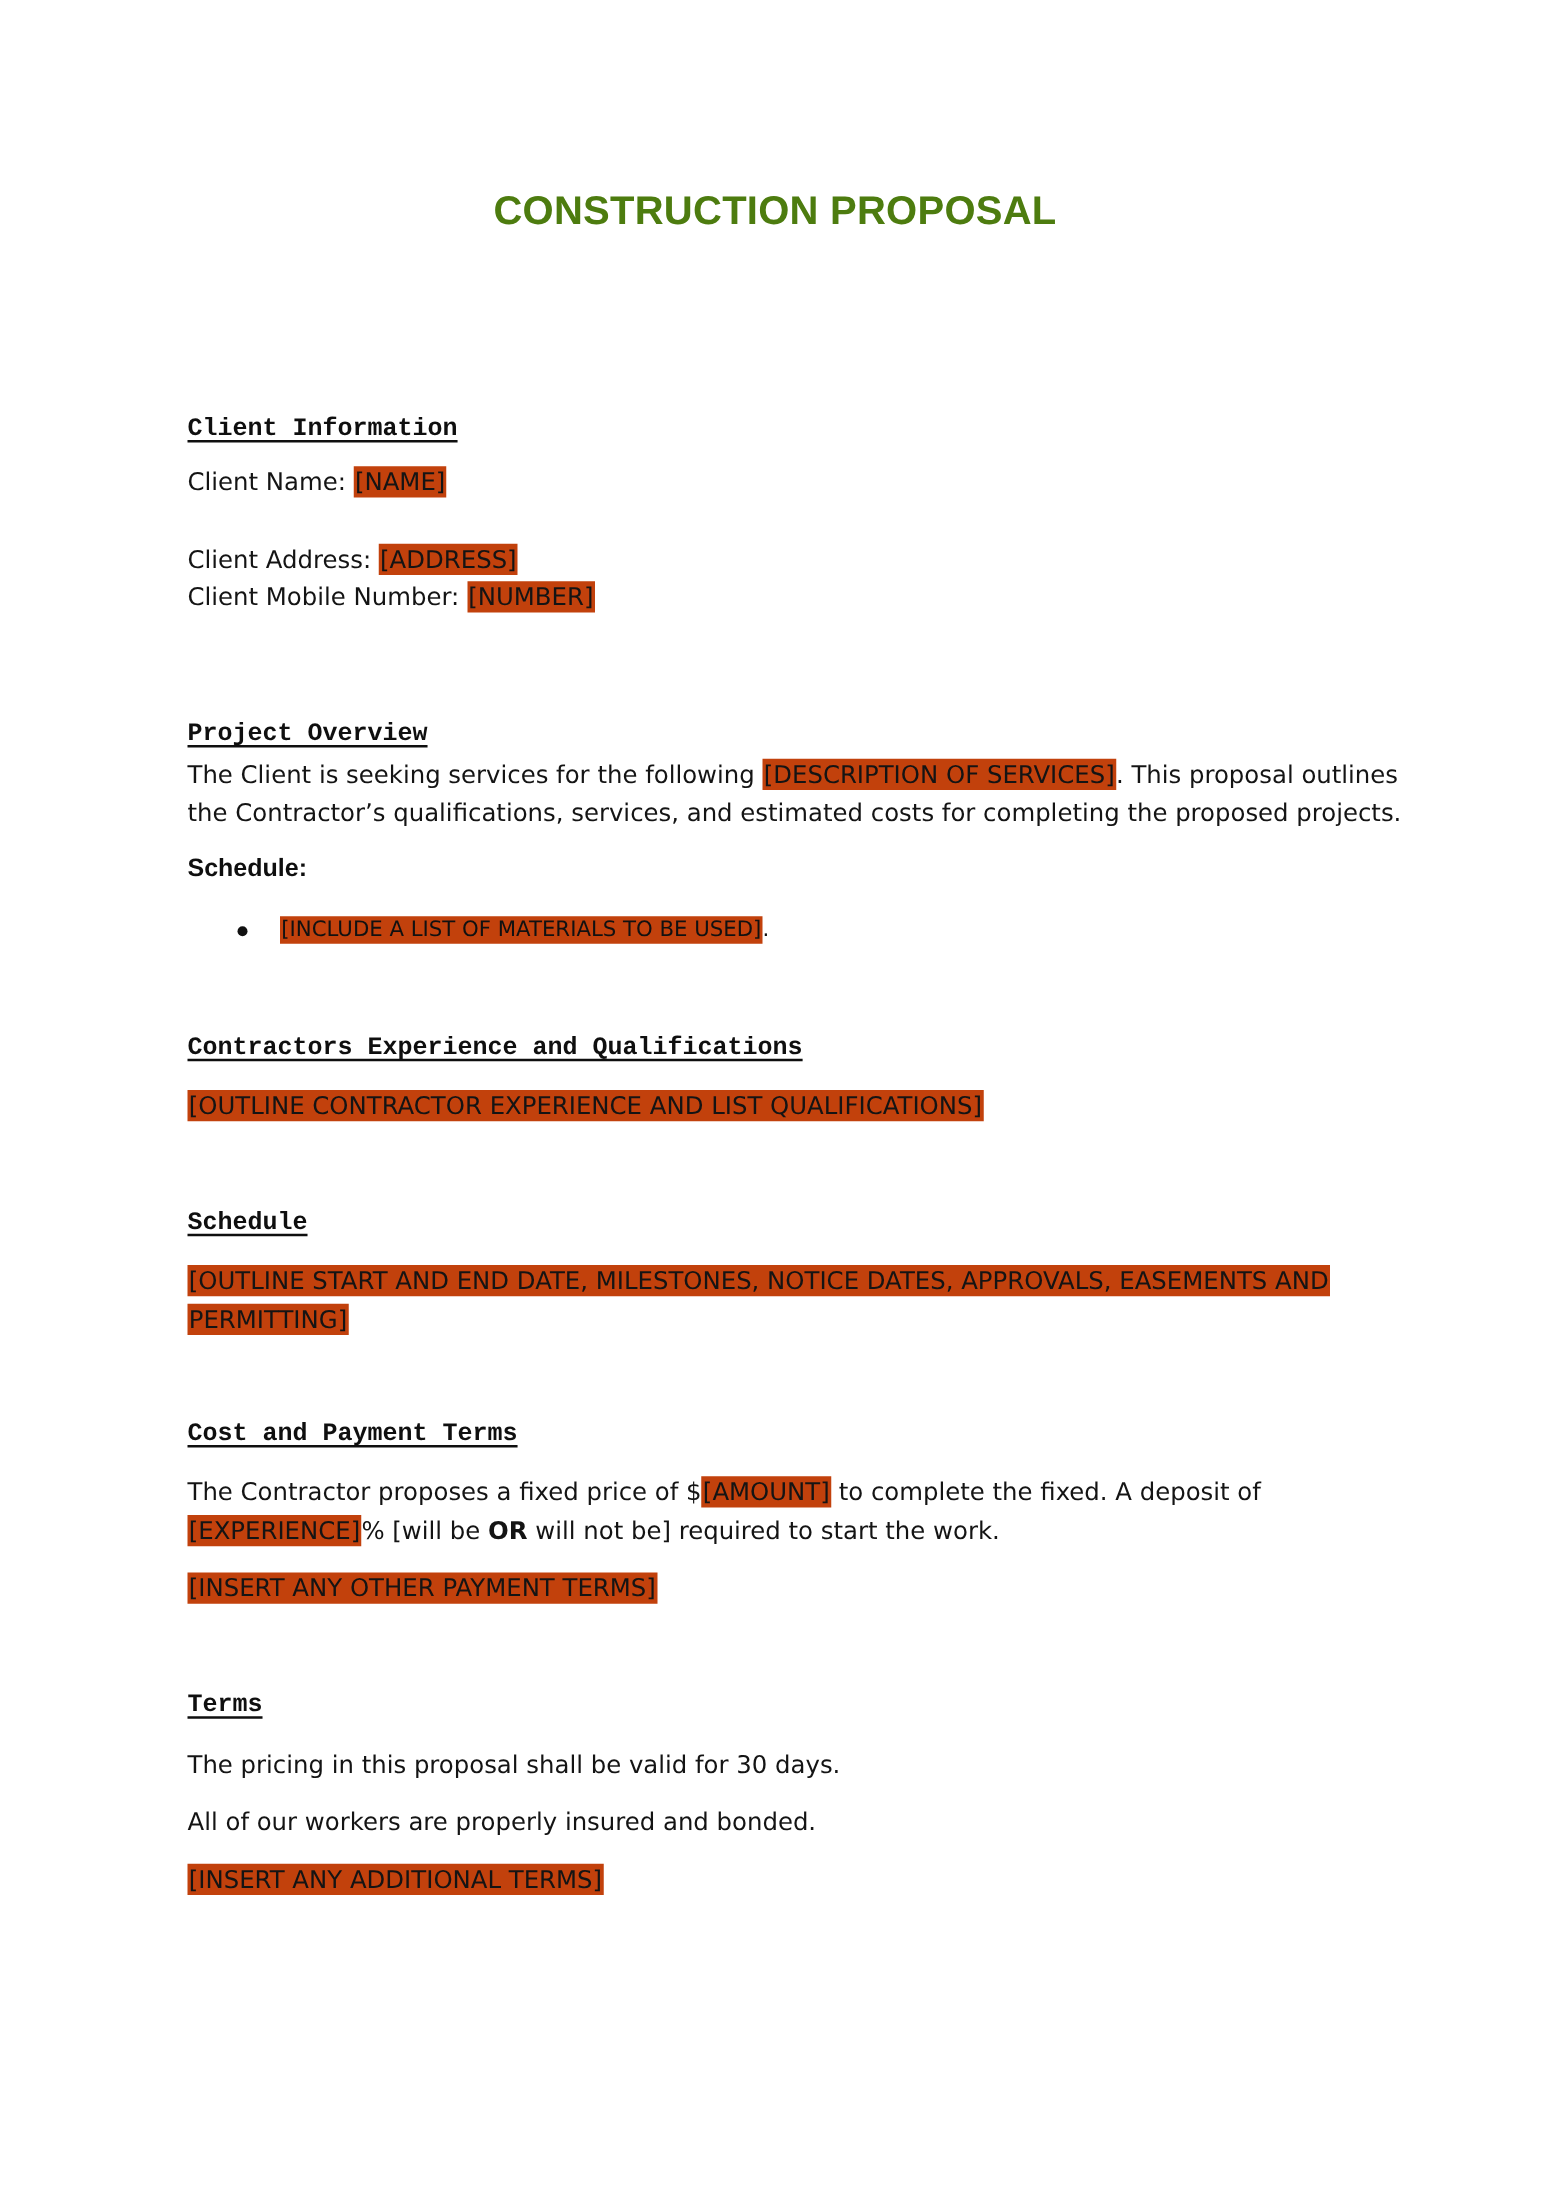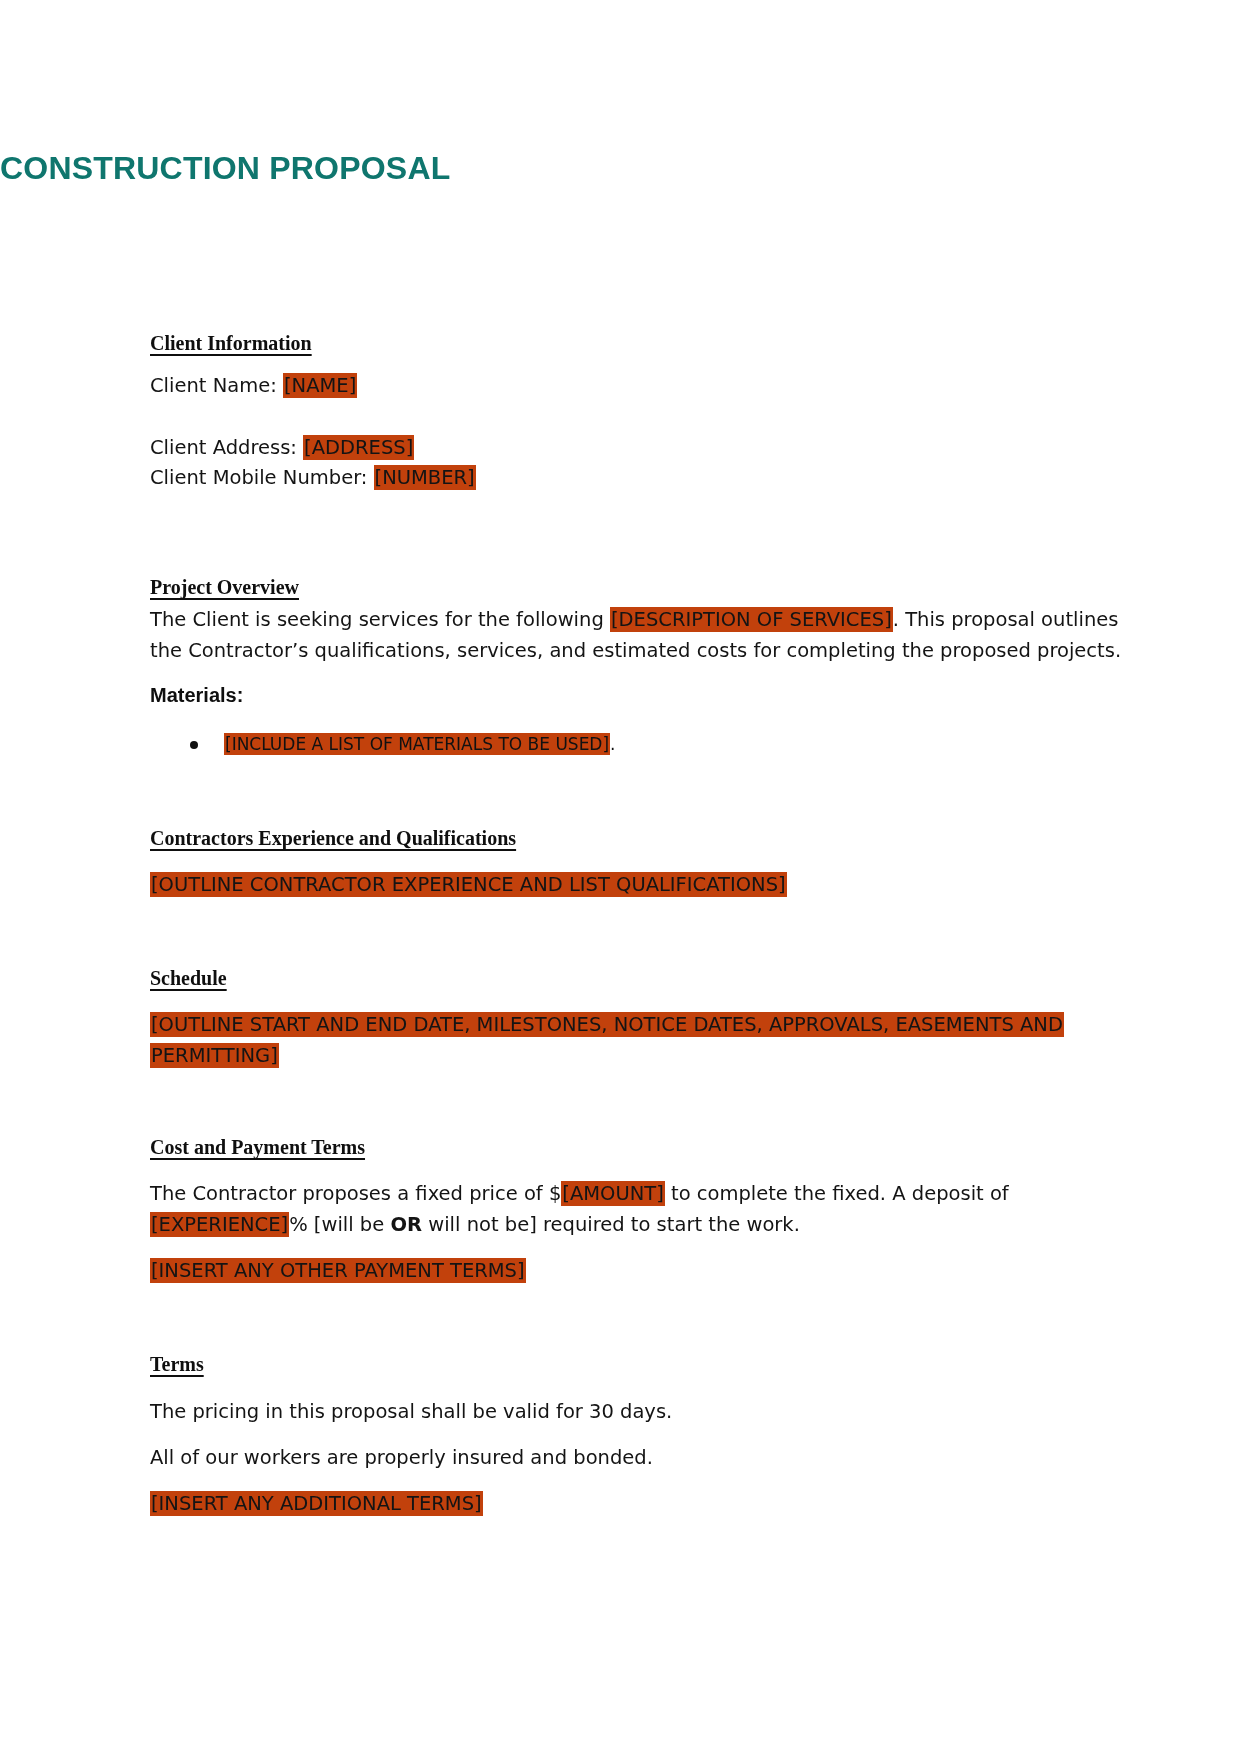--- a/index.html
+++ b/index.html
@@ -20,37 +20,37 @@
       left: 0; top: 0;
       width: 1240px;
       height: 1754px;
       background: #ffffff;
     }
     .title {
       position: absolute;
       left: 0;
       width: 1240px;
       top: 150px;
-      text-align: left;
+      text-align: center;
       font-family: "Liberation Sans", sans-serif;
       font-weight: bold;
       font-size: 32px;
       letter-spacing: 0.2px;
-      color: #0f766e;
+      color: #4d7c0f;
     }
     .block {
       position: absolute;
       left: 150px;
       width: 940px;
       font-size: 19.5px;
       line-height: 31px;
       color: #141414;
     }
     .heading {
-      font-family: Liberation Serif, serif;
+      font-family: Liberation Mono, monospace;
       font-weight: bold;
       font-size: 20px;
       text-decoration: underline;
       text-underline-offset: 4px;
       text-decoration-thickness: 2px;
       color: #0f0f0f;
     }
     .subheading {
       font-family: "Liberation Sans", sans-serif;
       font-weight: bold;
@@ -108,21 +108,21 @@
   <div class="block" style="top:572px;">
     <div class="heading line">Project Overview</div>
   </div>
   <div class="block" style="top:604px;">
     <div class="line">
       <span>The Client is seeking services for the following </span><span class="hl">[DESCRIPTION OF SERVICES]</span><span>. This proposal outlines</span>
     </div>
     <div class="line">the Contractor’s qualifications, services, and estimated costs for completing the proposed projects.</div>
   </div>
   <div class="block" style="top:680px;">
-    <div class="subheading line">Materials:</div>
+    <div class="subheading line">Schedule:</div>
   </div>
   <div class="bullet-row" style="top:729px; width:940px; height:31px;">
     <span class="bullet-dot"></span>
     <span class="bullet-text"><span class="hl">[INCLUDE A LIST OF MATERIALS TO BE USED]</span><span>.</span></span>
   </div>
 
   <div class="block" style="top:823px;">
     <div class="heading line">Contractors Experience and Qualifications</div>
   </div>
   <div class="block line" style="top:869px;">

